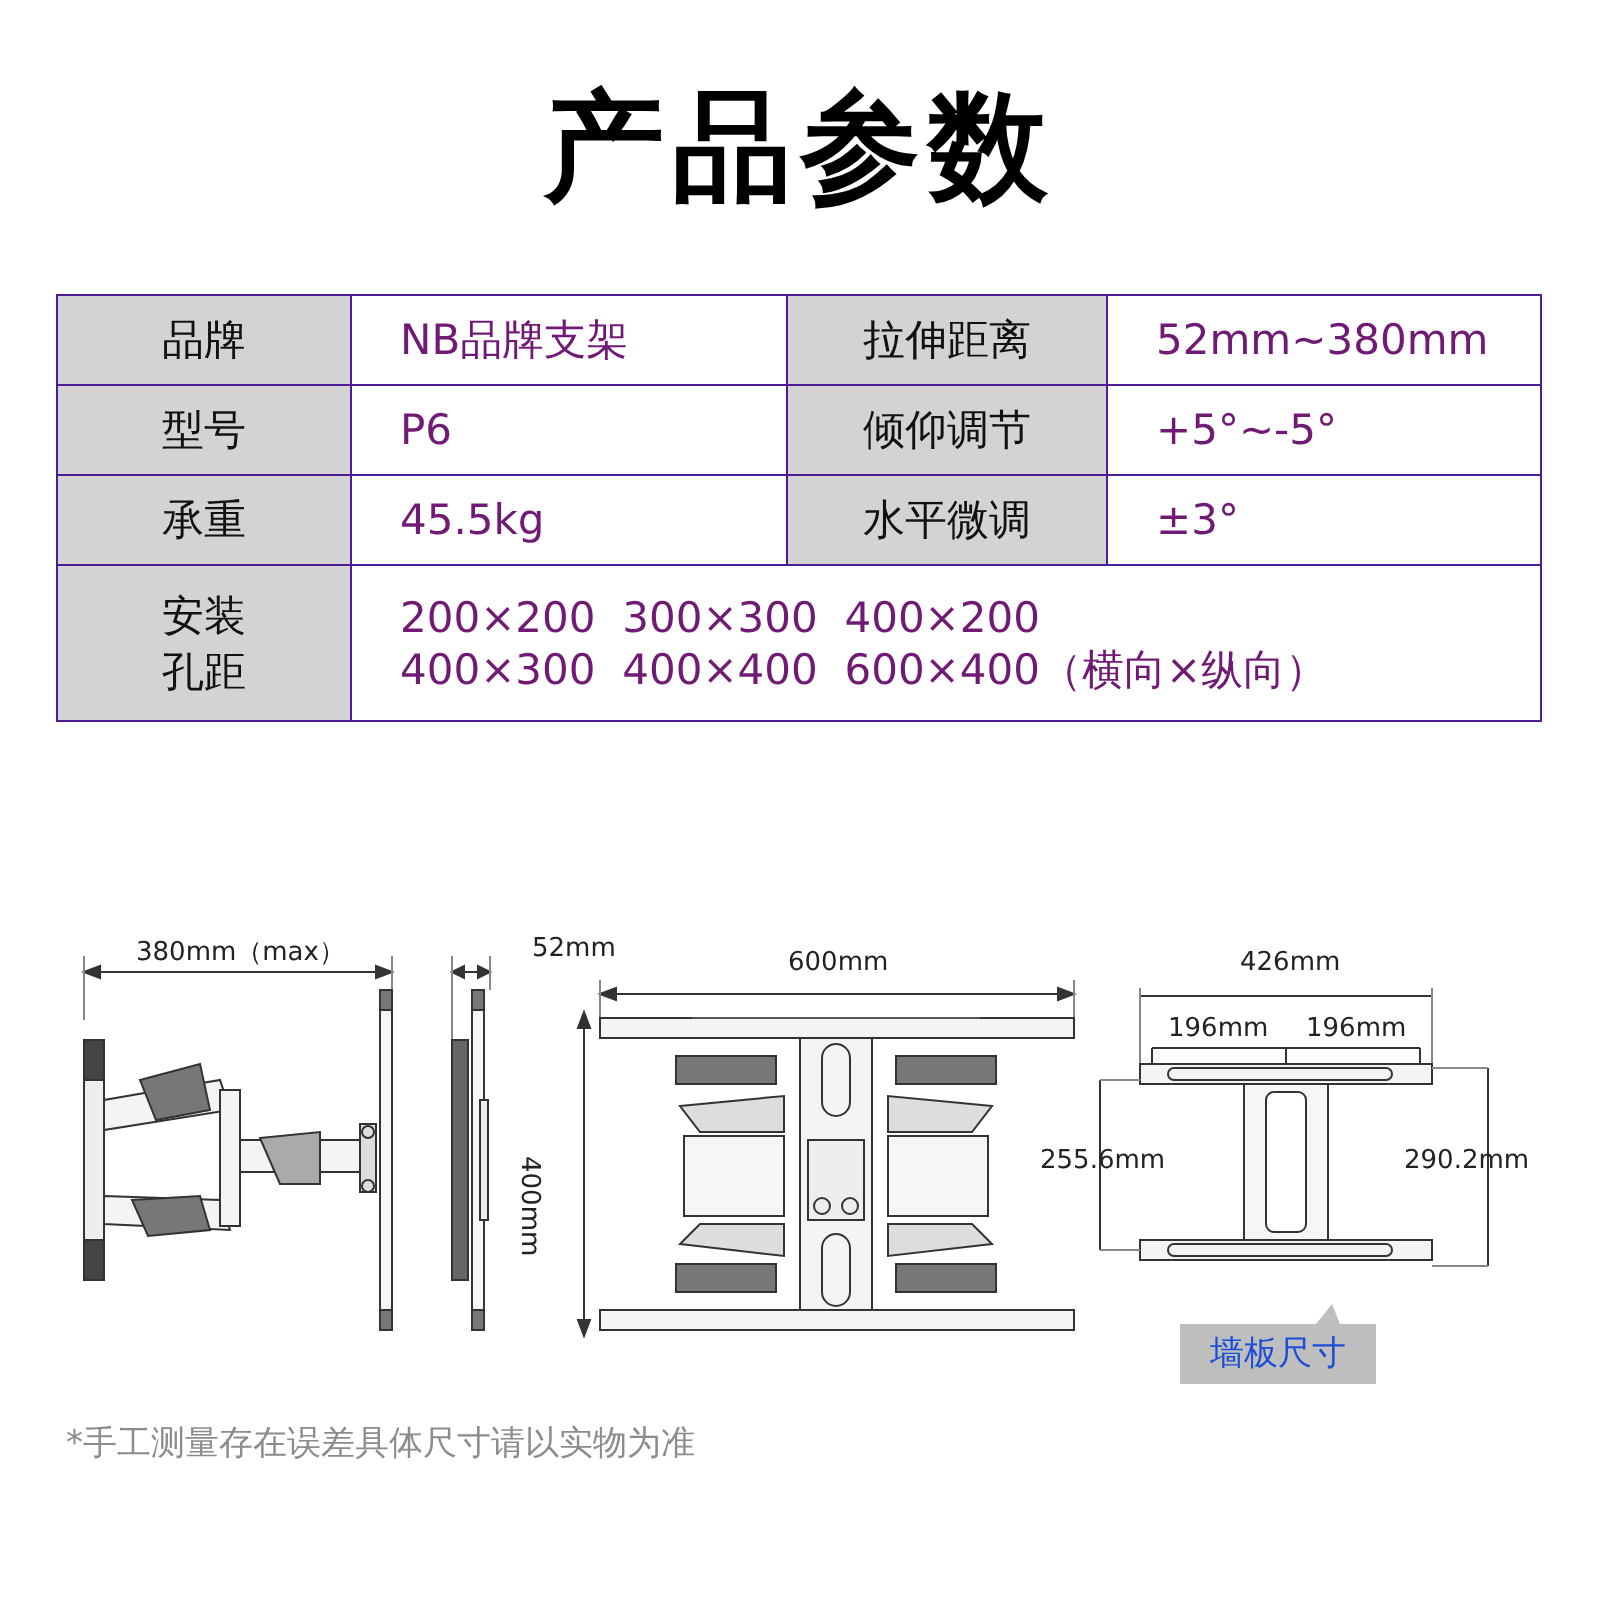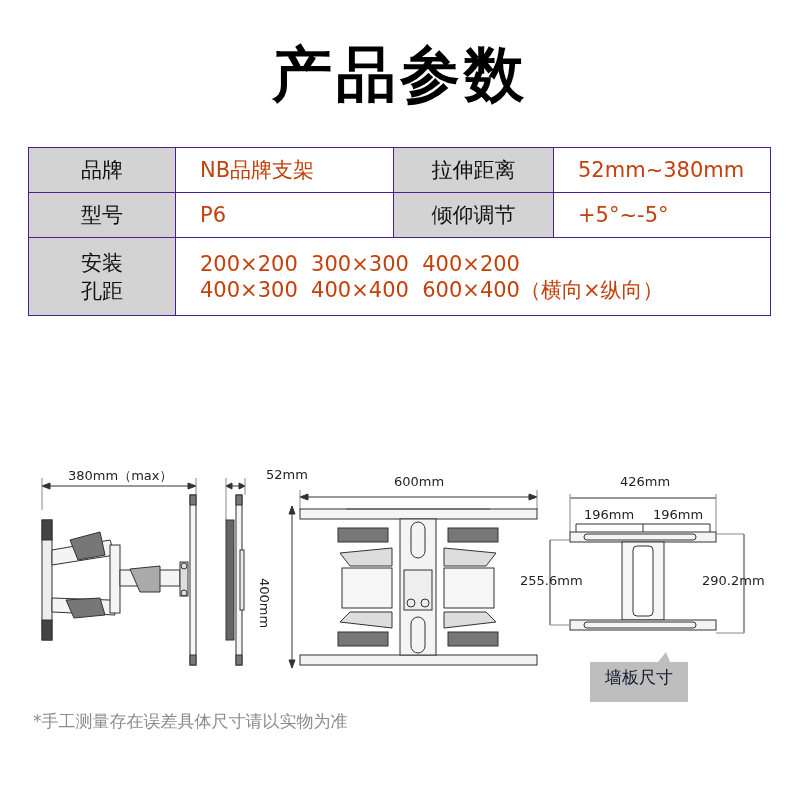--- a/index.html
+++ b/index.html
@@ -1,27 +1,27 @@
 <!DOCTYPE html>
 <html><head>
 <meta charset="utf-8">
 <style>
   html, body { margin: 0; padding: 0; background: #ffffff; }
   body { width: 800px; height: 800px; position: relative; overflow: hidden; font-family: "DejaVu Sans", "Liberation Sans", sans-serif; }
   .title { position: absolute; left: 0; top: 34px; width: 800px; text-align: center; font-size: 60px; font-weight: bold; color: #000; letter-spacing: 4px; line-height: 80px; }
   .spec-table { position: absolute; left: 28px; top: 147px; width: 742px; border-collapse: collapse; table-layout: fixed; }
   .spec-table td { border: 1px solid #4c1d95; height: 44px; padding: 0; font-size: 21px; vertical-align: middle; }
   .spec-table td.lbl { background: #d3d3d3; color: #111; text-align: center; }
-  .spec-table td.val { background: #ffffff; color: #c2410c; padding-left: 24px; white-space: nowrap; }
+  .spec-table td.val { background: #ffffff; color: #701a75; padding-left: 24px; white-space: nowrap; }
   .spec-table tr.tall td { height: 77px; }
   .spec-table td.val2 { padding-left: 24px; line-height: 26px; margin-left: 16px; }
   .lbl-stack { display: inline-block; line-height: 28px; }
   .diagram { position: absolute; left: 0; top: 450px; width: 800px; height: 260px; }
   .dim { position: absolute; font-size: 13px; color: #222; white-space: nowrap; }
-  .badge { position: absolute; left: 590px; top: 662px; width: 98px; height: 40px; background: #bebebe; color: #0f172a; font-size: 17px; text-align: center; line-height: 30px; }
+  .badge { position: absolute; left: 590px; top: 662px; width: 98px; height: 30px; background: #bebebe; color: #1d4ed8; font-size: 17px; text-align: center; line-height: 30px; }
   .badge:after { content: ""; position: absolute; right: 18px; top: -10px; border-left: 8px solid transparent; border-right: 4px solid transparent; border-bottom: 10px solid #bebebe; }
   .note { position: absolute; left: 33px; top: 710px; font-size: 17px; color: #8c8c8c; }
 </style>
 </head>
 <body>
 
 <div class="title">产品参数</div>
 
 <table class="spec-table">
   <colgroup>
@@ -35,20 +35,26 @@
     <td class="lbl">品牌</td>
     <td class="val">NB品牌支架</td>
     <td class="lbl">拉伸距离</td>
     <td class="val">52mm~380mm</td>
   </tr>
   <tr>
     <td class="lbl">型号</td>
     <td class="val">P6</td>
     <td class="lbl">倾仰调节</td>
     <td class="val">+5°~-5°</td>
+  </tr>
+  <tr>
+    <td class="lbl">承重</td>
+    <td class="val">45.5kg</td>
+    <td class="lbl">水平微调</td>
+    <td class="val">±3°</td>
   </tr>
   <tr class="tall">
     <td class="lbl">
       <span class="lbl-stack"><span>安装</span><br><span>孔距</span></span>
     </td>
     <td class="val val2" colspan="3">
       <div style="white-space:pre">200×200  300×300  400×200</div>
       <div style="white-space:pre">400×300  400×400  600×400（横向×纵向）</div>
     </td>
   </tr>

